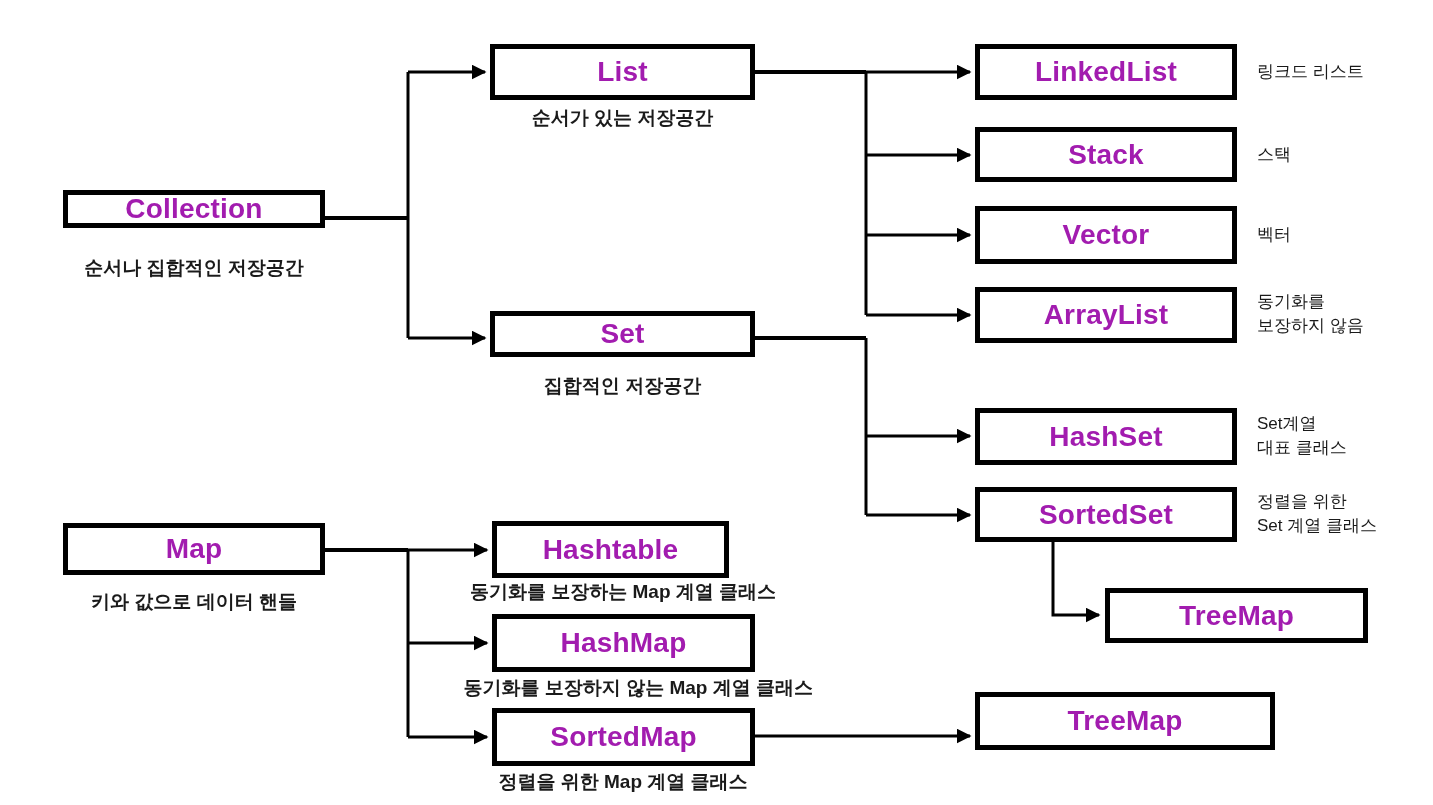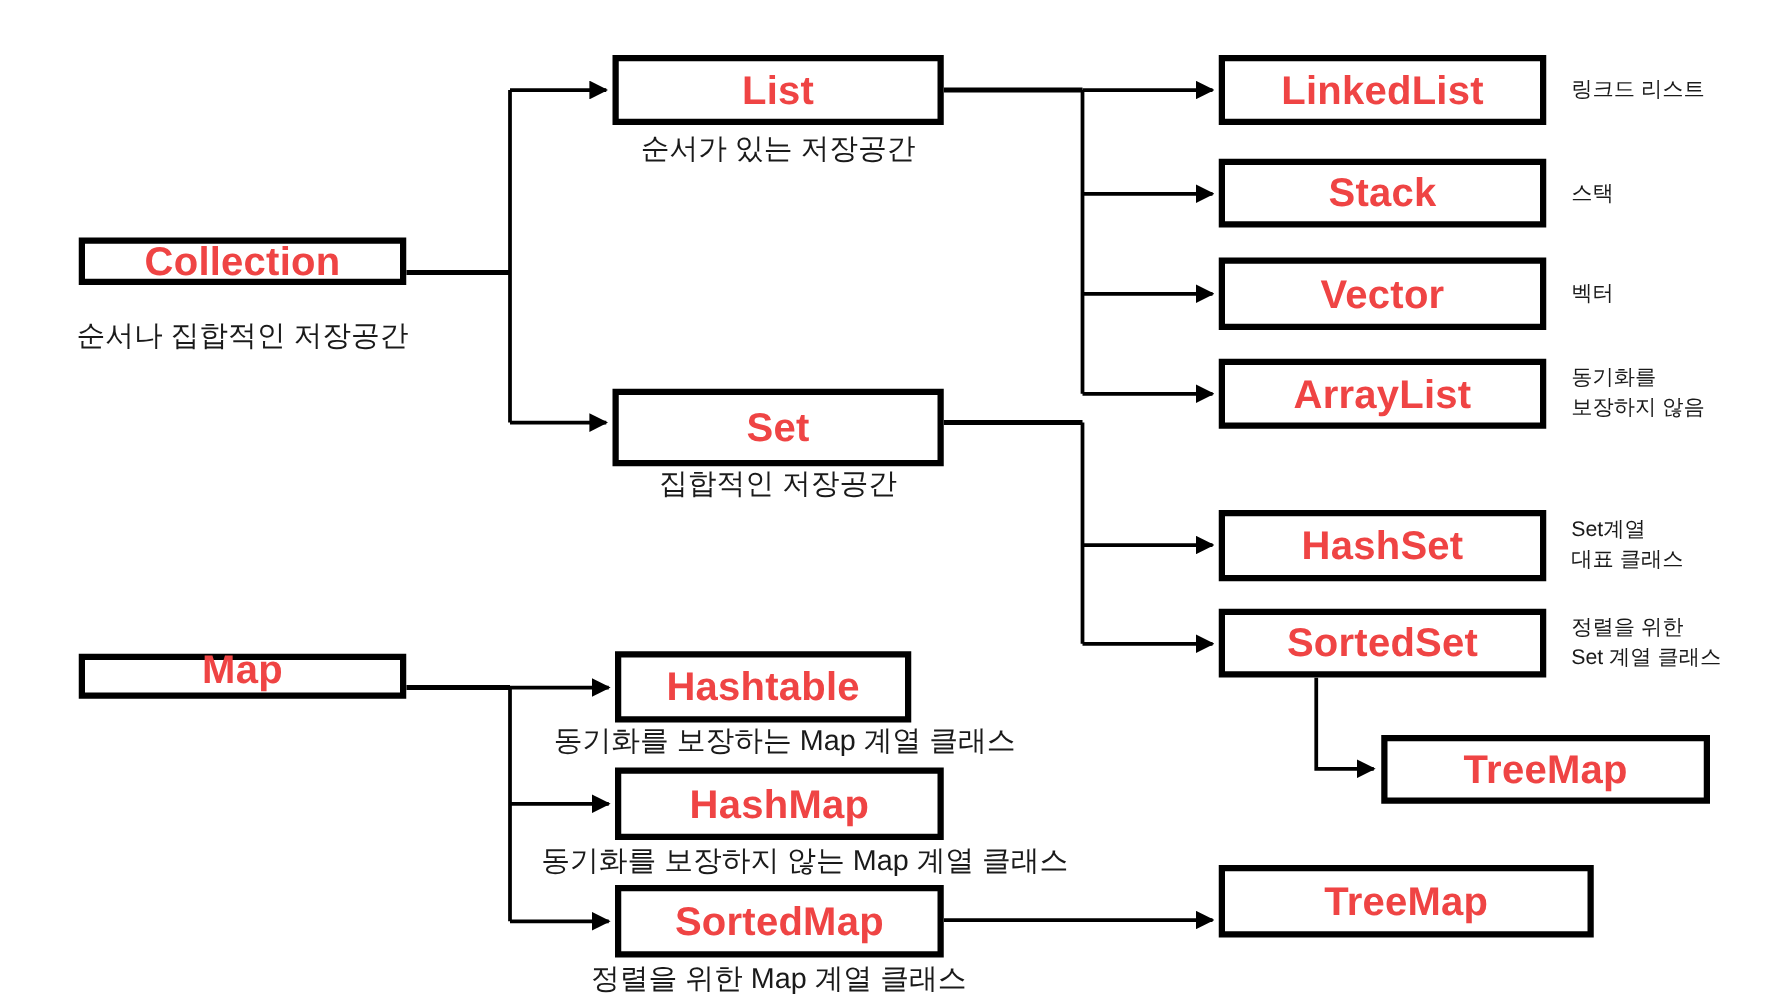--- a/index.html
+++ b/index.html
@@ -23,33 +23,34 @@
   .node {
     position: absolute;
     box-sizing: border-box;
     border: 5px solid #000000;
     background: #ffffff;
     display: flex;
     align-items: center;
     justify-content: center;
   }
   .node .label {
-    font-size: 32px;
+    font-size: 28px;
     font-weight: bold;
-    color: #ef4444;
+    color: #a21caf;
     letter-spacing: 0.2px;
     white-space: nowrap;
   }
   .caption {
     position: absolute;
-    font-size: 23px;
+    font-size: 19px;
     color: #1a1a1a;
     text-align: center;
     white-space: nowrap;
     line-height: 24px;
+    font-weight: bold;
   }
   .sidenote {
     position: absolute;
     font-size: 17px;
     color: #1a1a1a;
     text-align: left;
     line-height: 24px;
     white-space: nowrap;
   }
   .sidenote span { display: block; }
@@ -91,21 +92,21 @@
     <path d="M408,737 H487" stroke="#000" stroke-width="3" fill="none" marker-end="url(#arrow)"></path>
     <path d="M755,736 H970" stroke="#000" stroke-width="3" fill="none" marker-end="url(#arrow)"></path>
   </svg>
 
   <div class="node" style="left:63px;  top:190px; width:262px; height:38px;">
     <span class="label">Collection</span>
   </div>
   <div class="node" style="left:490px; top:44px;  width:265px; height:56px;">
     <span class="label">List</span>
   </div>
-  <div class="node" style="left:490px; top:311px; width:265px; height:62px;">
+  <div class="node" style="left:490px; top:311px; width:265px; height:46px;">
     <span class="label">Set</span>
   </div>
   <div class="node" style="left:975px; top:44px;  width:262px; height:56px;">
     <span class="label">LinkedList</span>
   </div>
   <div class="node" style="left:975px; top:127px; width:262px; height:55px;">
     <span class="label">Stack</span>
   </div>
   <div class="node" style="left:975px; top:206px; width:262px; height:58px;">
     <span class="label">Vector</span>
@@ -115,39 +116,40 @@
   </div>
   <div class="node" style="left:975px; top:408px; width:262px; height:57px;">
     <span class="label">HashSet</span>
   </div>
   <div class="node" style="left:975px; top:487px; width:262px; height:55px;">
     <span class="label">SortedSet</span>
   </div>
   <div class="node" style="left:1105px; top:588px; width:263px; height:55px;">
     <span class="label">TreeMap</span>
   </div>
-  <div class="node" style="left:63px;  top:523px; width:262px; height:36px;align-items:flex-end;">
+  <div class="node" style="left:63px;  top:523px; width:262px; height:52px;">
     <span class="label">Map</span>
   </div>
   <div class="node" style="left:492px; top:521px; width:237px; height:57px;">
     <span class="label">Hashtable</span>
   </div>
   <div class="node" style="left:492px; top:614px; width:263px; height:58px;">
     <span class="label">HashMap</span>
   </div>
   <div class="node" style="left:492px; top:708px; width:263px; height:58px;">
     <span class="label">SortedMap</span>
   </div>
   <div class="node" style="left:975px; top:692px; width:300px; height:58px;">
     <span class="label">TreeMap</span>
   </div>
 
   <div class="caption" style="left:33px;  top:256px; width:322px;">순서나 집합적인 저장공간</div>
   <div class="caption" style="left:460px; top:106px; width:325px;">순서가 있는 저장공간</div>
   <div class="caption" style="left:460px; top:374px; width:325px;">집합적인 저장공간</div>
+  <div class="caption" style="left:33px;  top:590px; width:322px;">키와 값으로 데이터 핸들</div>
   <div class="caption" style="left:443px; top:580px; width:360px;">동기화를 보장하는 Map 계열 클래스</div>
   <div class="caption" style="left:433px; top:676px; width:380px;text-align:right;">동기화를 보장하지 않는 Map 계열 클래스</div>
   <div class="caption" style="left:443px; top:770px; width:360px;">정렬을 위한 Map 계열 클래스</div>
 
   <div class="sidenote" style="left:1257px; top:60px;">
     <span>링크드 리스트</span>
   </div>
   <div class="sidenote" style="left:1257px; top:143px;">
     <span>스택</span>
   </div>

